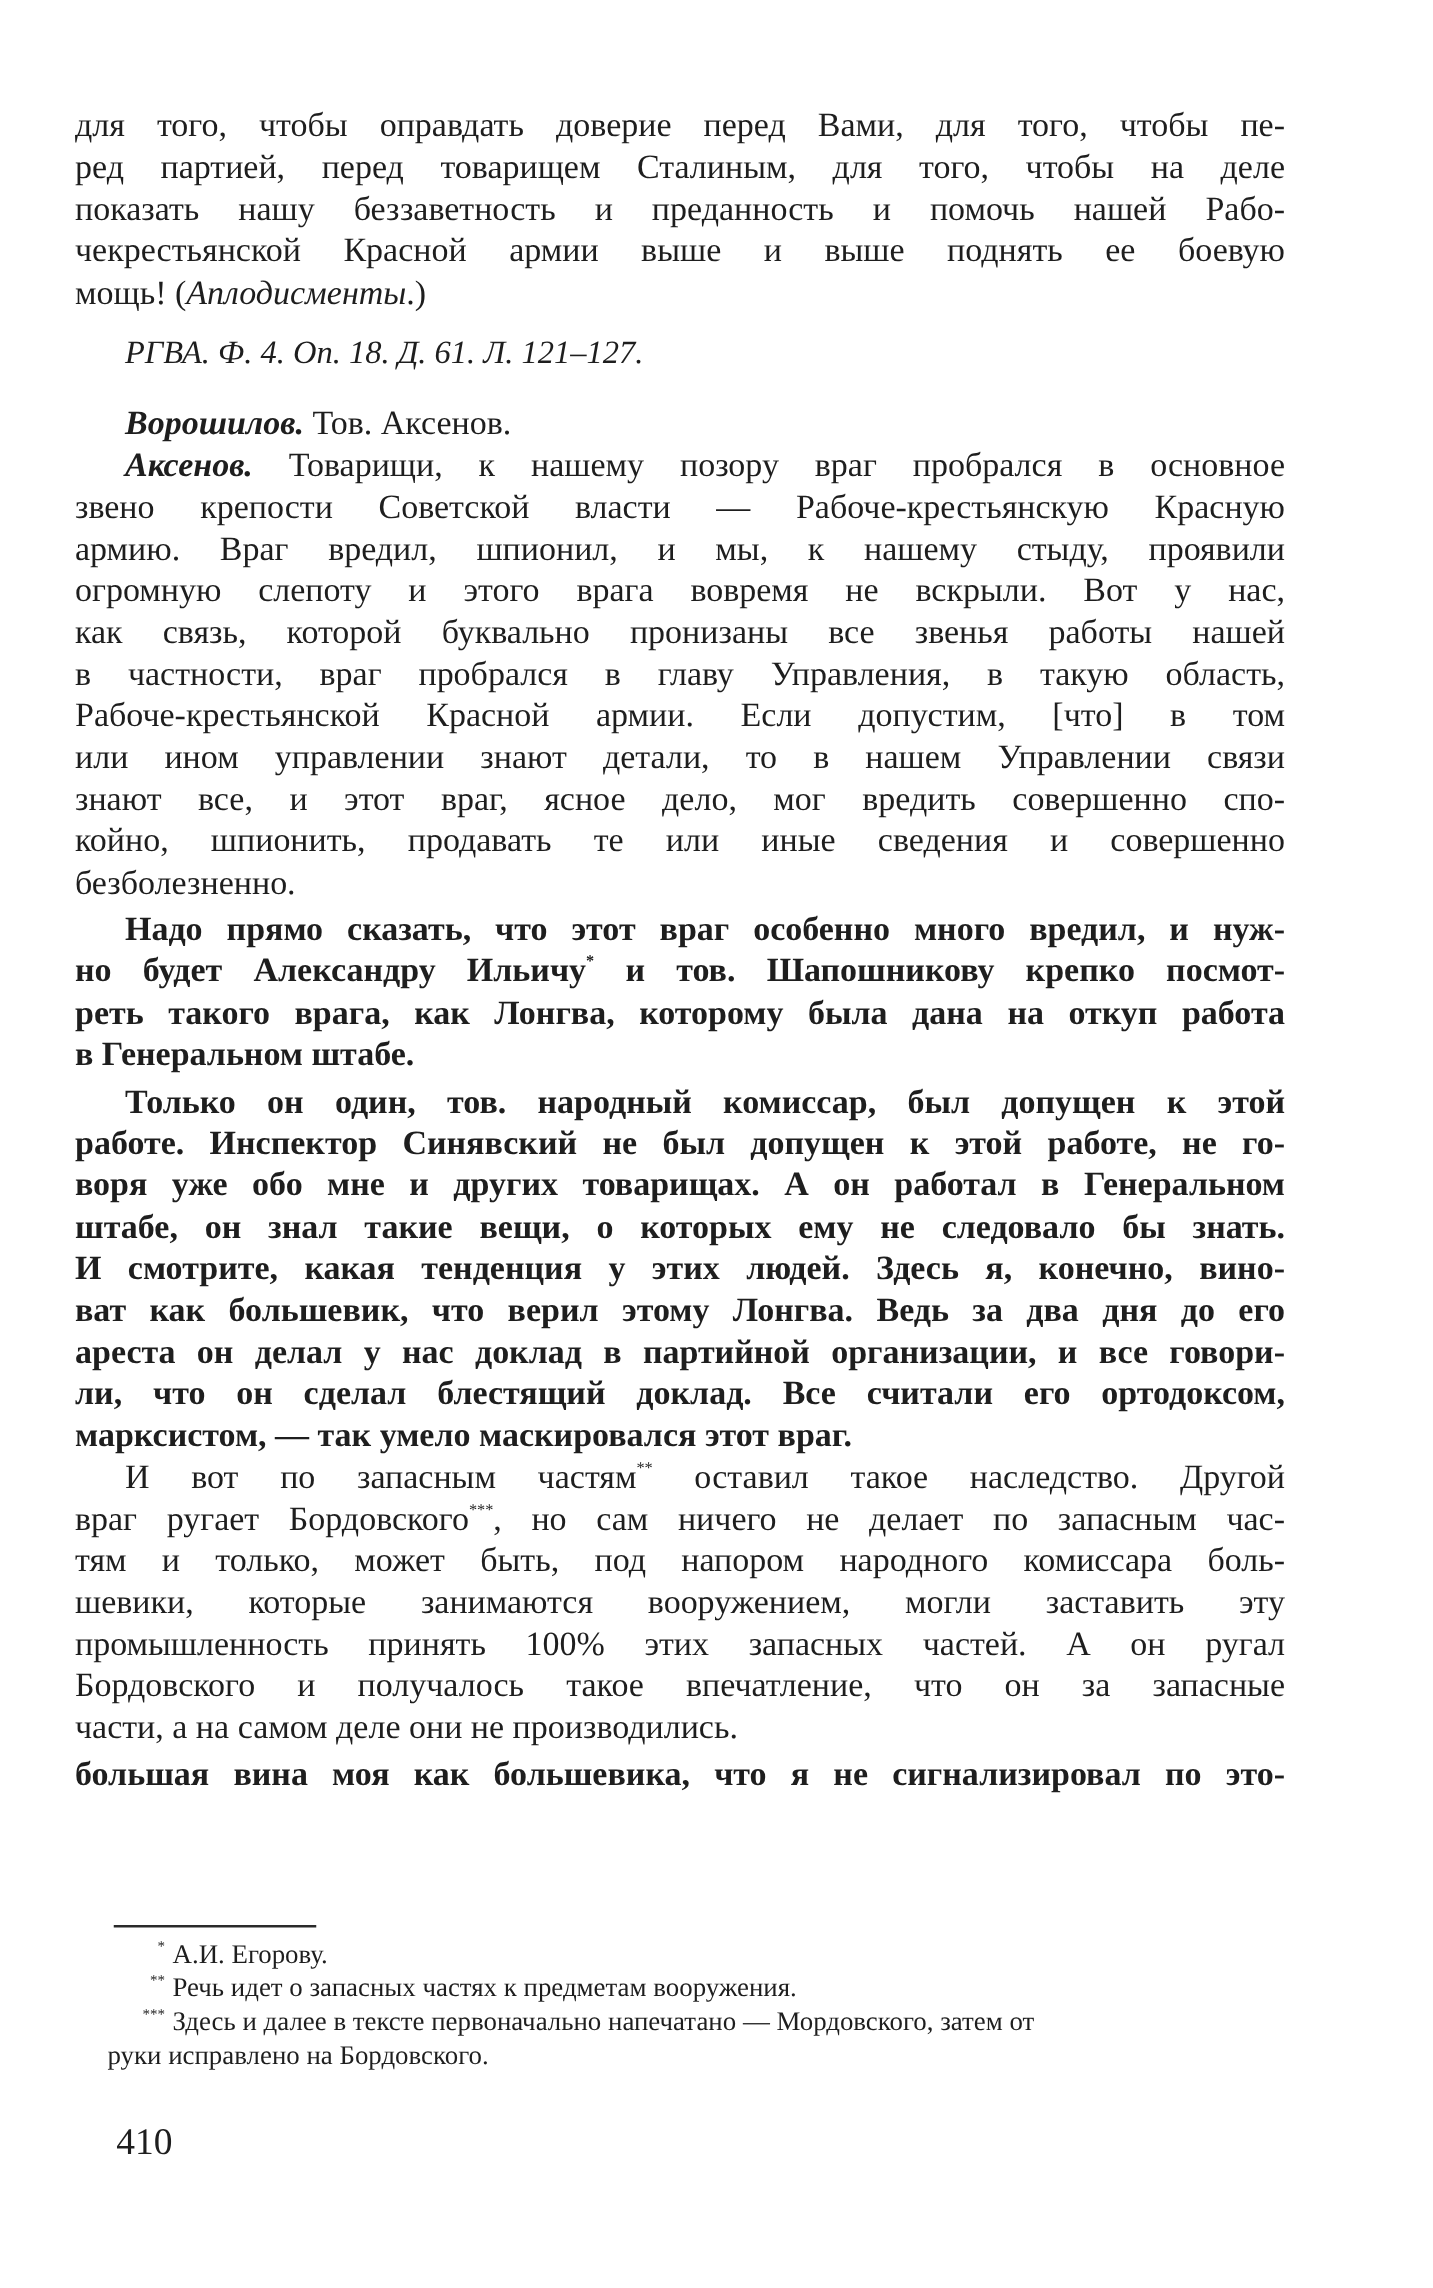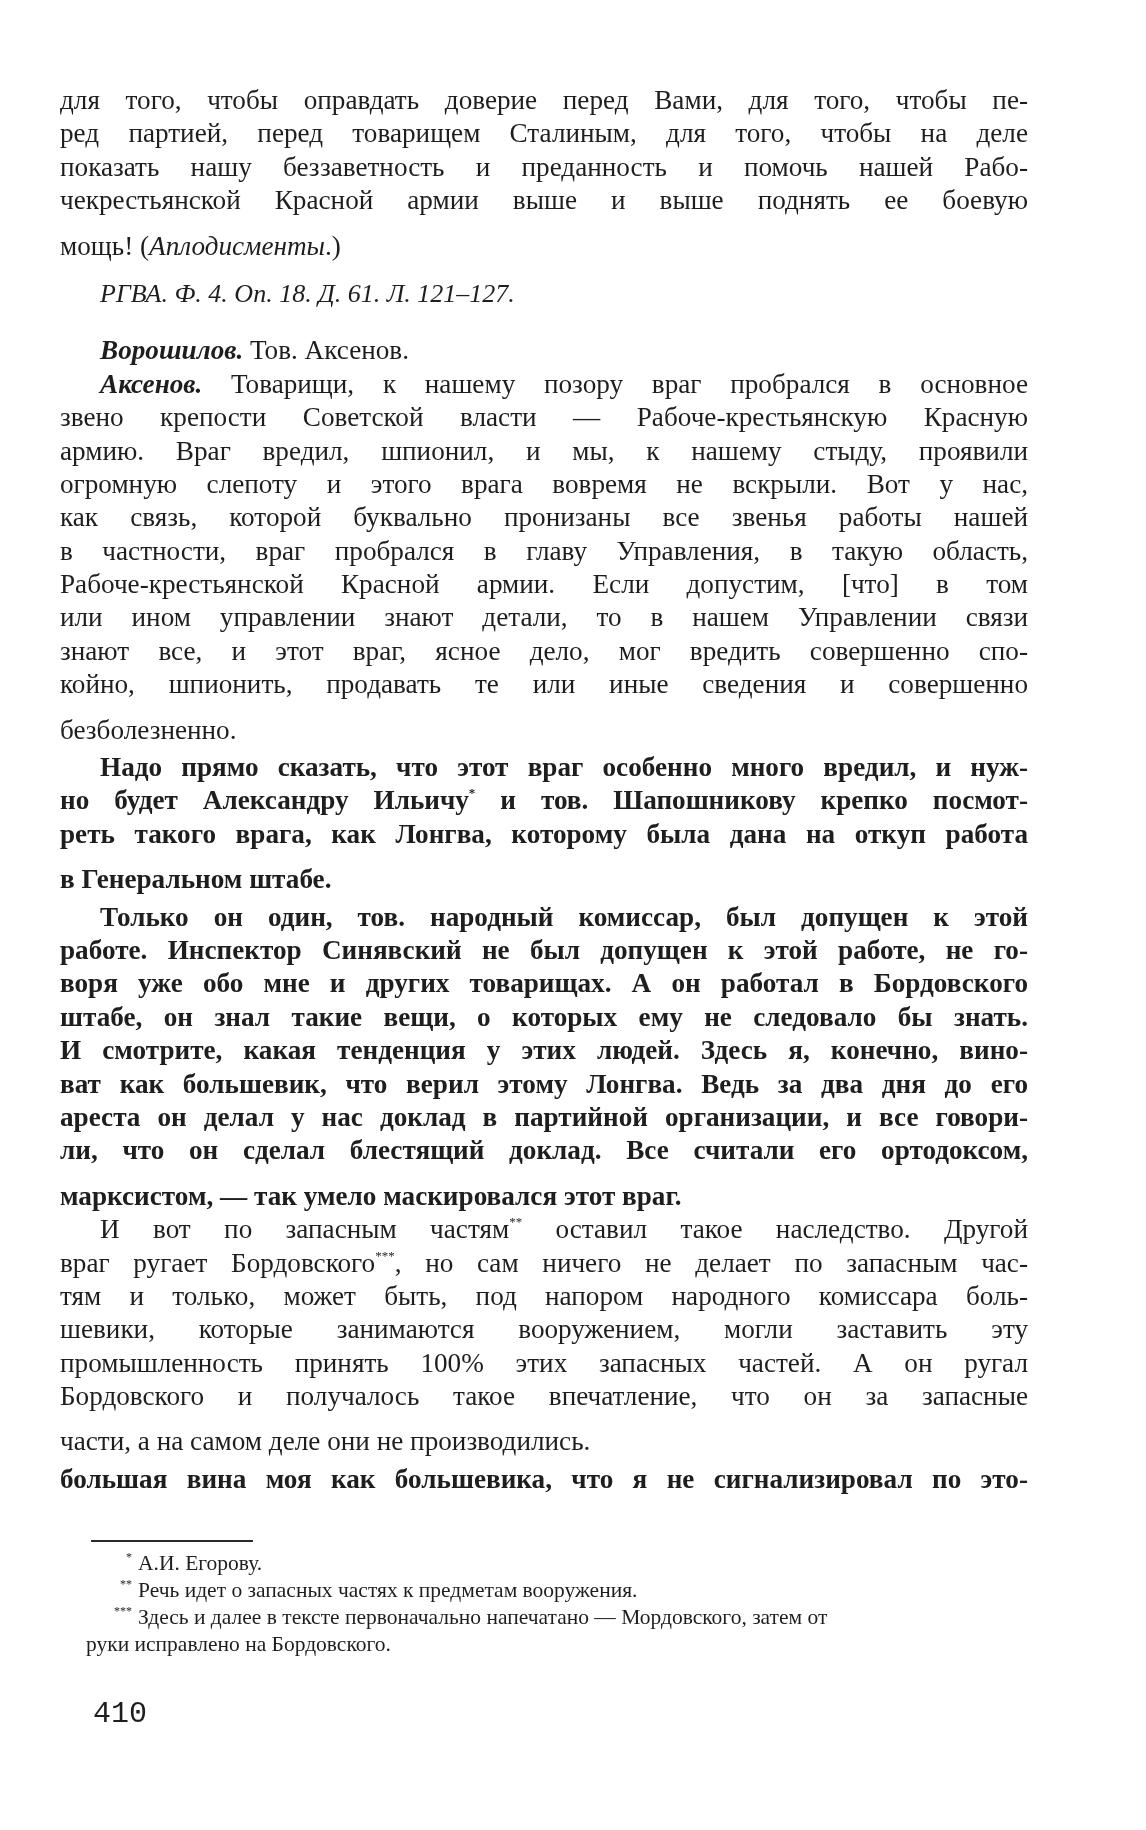--- a/index.html
+++ b/index.html
@@ -25,21 +25,20 @@
     font-size: 27.2px;
     line-height: 33.4px;
     height: 33.4px;
     white-space: nowrap;
     text-align: justify;
     text-align-last: justify;
     display: block;
   }
   .line.last {
     text-align-last: left;
-    margin-top: 12px;
   }
   .indent {
     padding-left: 40px;
   }
   .it { font-style: italic; }
   .bi { font-style: italic; font-weight: bold; }
   .sup {
     font-size: 13px;
     vertical-align: 12px;
     line-height: 0;
@@ -81,21 +80,20 @@
     text-align: right;
     width: 46px;
     margin-right: 6px;
   }
   .page-number {
     position: absolute;
     left: 93px;
     top: 1697px;
     font-size: 30px;
     line-height: 34px;
-    font-family: Liberation Mono, monospace;
   }
   
   .bleed {
     position: absolute;
     color: rgba(0,0,0,0.07);
     font-family: "Liberation Serif", serif;
     white-space: nowrap;
     transform: scaleX(-1);
     font-size: 24px;
     pointer-events: none;
@@ -137,21 +135,21 @@
   <div class="para-gap">
     <span class="line indent">Надо прямо сказать, что этот враг особенно много вредил, и нуж-</span>
     <span class="line"><span>но будет Александру Ильичу</span><span class="sup">*</span><span> и тов. Шапошникову крепко посмот-</span></span>
     <span class="line">реть такого врага, как Лонгва, которому была дана на откуп работа</span>
     <span class="line last">в Генеральном штабе.</span>
   </div>
 
   <div class="para-gap">
     <span class="line indent">Только он один, тов. народный комиссар, был допущен к этой</span>
     <span class="line">работе. Инспектор Синявский не был допущен к этой работе, не го-</span>
-    <span class="line">воря уже обо мне и других товарищах. А он работал в Бордовского</span>
+    <span class="line">воря уже обо мне и других товарищах. А он работал в Генеральном</span>
     <span class="line">штабе, он знал такие вещи, о которых ему не следовало бы знать.</span>
     <span class="line">И смотрите, какая тенденция у этих людей. Здесь я, конечно, вино-</span>
     <span class="line">ват как большевик, что верил этому Лонгва. Ведь за два дня до его</span>
     <span class="line">ареста он делал у нас доклад в партийной организации, и все говори-</span>
     <span class="line">ли, что он сделал блестящий доклад. Все считали его ортодоксом,</span>
     <span class="line last">марксистом, — так умело маскировался этот враг.</span>
   </div>
 
   <div>
     <span class="line indent"><span>И вот по запасным частям</span><span class="sup">**</span><span> оставил такое наследство. Другой</span></span>

